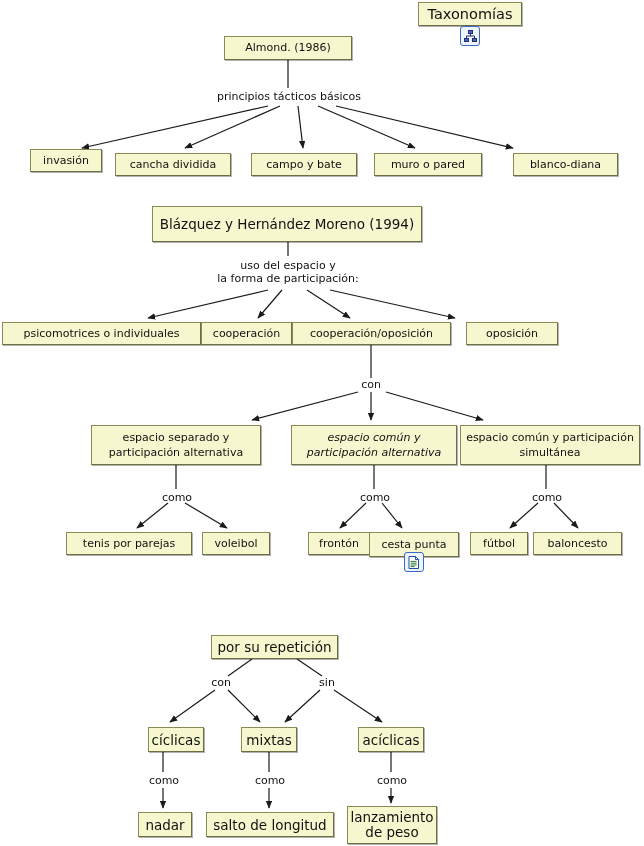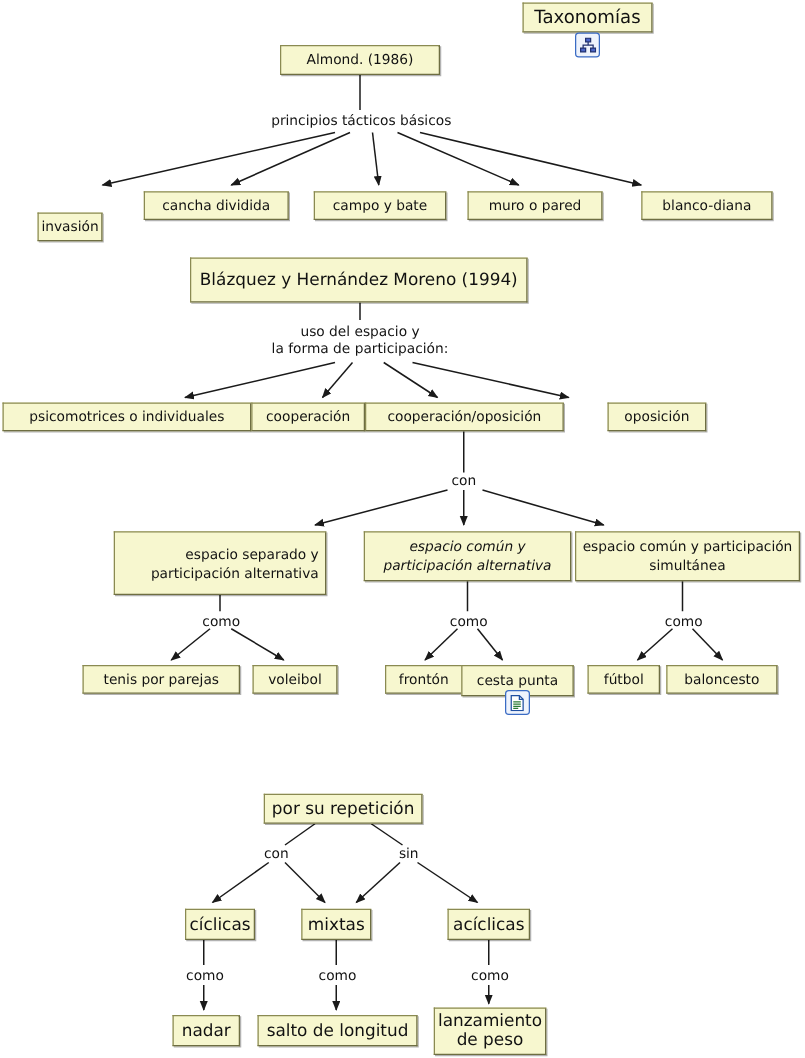--- a/index.html
+++ b/index.html
@@ -156,21 +156,21 @@
       <path d="M6.5,3.5 V6 M2.5,8.5 V6 H10.5 V8.5" stroke="#20306e" fill="none"></path>
     </svg>
   </div>
 
   <div class="node" style="left:224px; top:36px; width:128px; height:24px;">
     <span>Almond. (1986)</span>
   </div>
 
   <div class="linklabel" style="left:210px; top:91px; width:158px;">principios tácticos básicos</div>
 
-  <div class="node" style="left:30px; top:170px; width:52px; height:23px;">
+  <div class="node" style="left:30px; top:149px; width:72px; height:23px;">
     <span>invasión</span>
   </div>
   <div class="node" style="left:115px; top:153px; width:116px; height:23px;">
     <span>cancha dividida</span>
   </div>
   <div class="node" style="left:251px; top:153px; width:106px; height:23px;">
     <span>campo y bate</span>
   </div>
   <div class="node" style="left:374px; top:153px; width:108px; height:23px;">
     <span>muro o pared</span>
@@ -190,27 +190,27 @@
 
   <div class="node" style="left:2px; top:322px; width:199px; height:23px;">
     <span>psicomotrices o individuales</span>
   </div>
   <div class="node" style="left:201px; top:322px; width:91px; height:23px;">
     <span>cooperación</span>
   </div>
   <div class="node" style="left:292px; top:322px; width:159px; height:23px;">
     <span>cooperación/oposición</span>
   </div>
-  <div class="node" style="left:486px; top:322px; width:79px; height:23px;">
+  <div class="node" style="left:466px; top:322px; width:92px; height:23px;">
     <span>oposición</span>
   </div>
 
   <div class="linklabel" style="left:346px; top:379px; width:50px;">con</div>
 
-  <div class="node multiline" style="left:91px; top:425px; width:170px; height:51px;text-align:right;">
+  <div class="node multiline" style="left:91px; top:425px; width:170px; height:40px;">
     <span>espacio separado y participación alternativa</span>
   </div>
   <div class="node multiline" style="left:291px; top:425px; width:166px; height:40px;font-style:italic;">
     <span>espacio común y participación alternativa</span>
   </div>
   <div class="node multiline" style="left:460px; top:425px; width:180px; height:40px;">
     <span>espacio común y participación simultánea</span>
   </div>
 
   <div class="linklabel" style="left:152px; top:492px; width:50px;">como</div>

